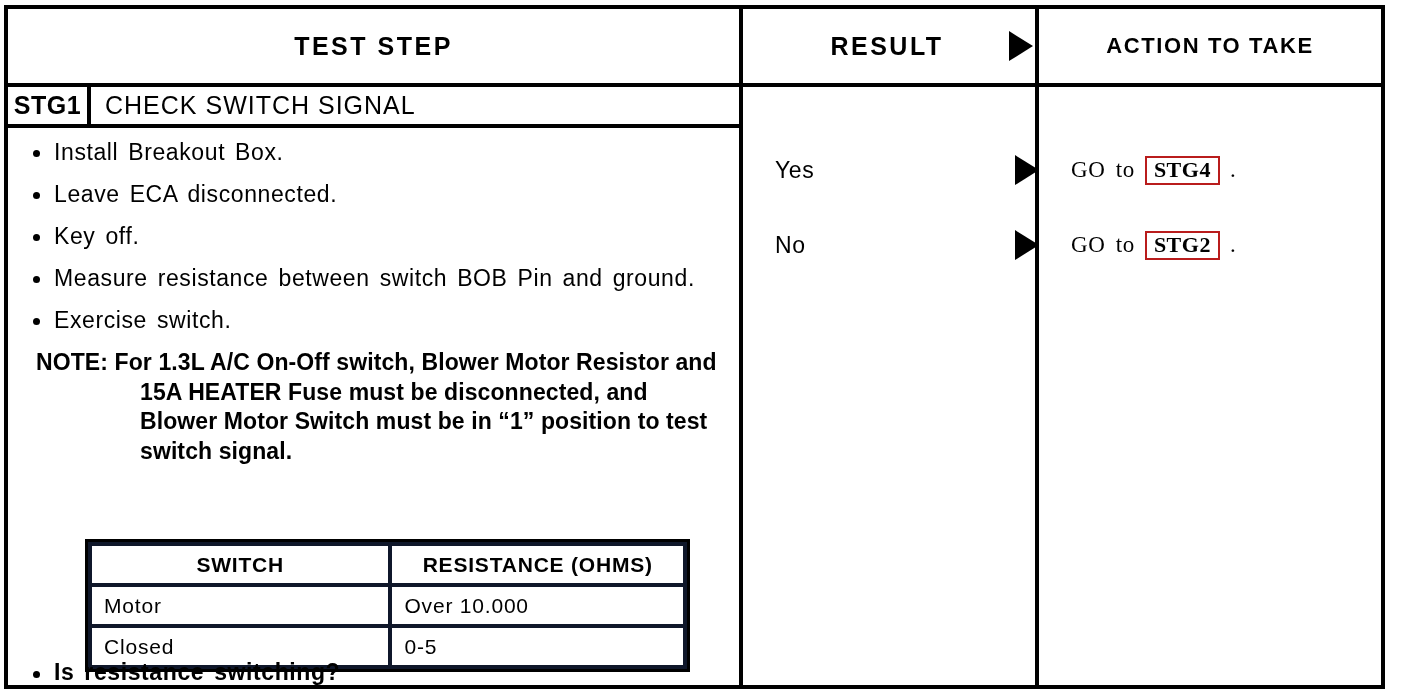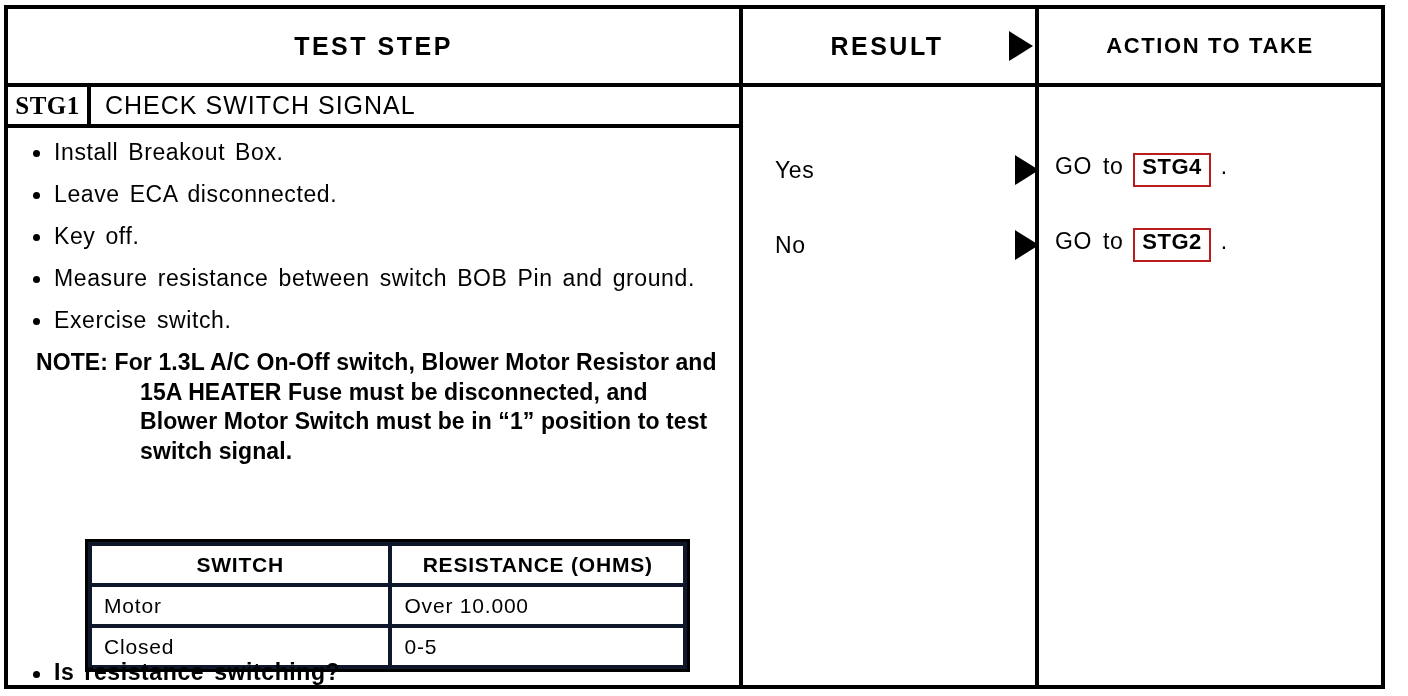--- a/index.html
+++ b/index.html
@@ -125,21 +125,20 @@
   .stg-tag {
     width: 83px;
     box-sizing: border-box;
     border-right: 4px solid #000;
     display: flex;
     align-items: center;
     justify-content: center;
     font-weight: bold;
     font-size: 25px;
     letter-spacing: 0.5px;
-    font-family: Liberation Serif, serif;
   }
   .stg-title {
     flex: 1;
     display: flex;
     align-items: center;
     padding-left: 14px;
     font-size: 25px;
     letter-spacing: 1px;
   }
 
@@ -283,23 +282,25 @@
     left: 1031px;
     top: 78px;
     right: 0;
     bottom: 0;
   }
   .action-row {
     position: absolute;
     left: 0;
     height: 34px;
     display: flex;
-    padding-left: 16px;
+    align-items: center;
+    padding-left: 32px;
     font-size: 23px;
     letter-spacing: 0.6px;
+    font-family: Liberation Serif, serif;
   }
   .action-row.r1 { top: 66px; }
   .action-row.r2 { top: 141px; }
   .goto-text { margin-right: 10px; word-spacing: 4px; }
   .stg-ref {
     display: inline-block;
     border: 2px solid #b91c1c;
     padding: 0px 7px 1px 7px;
     font-weight: bold;
     font-size: 22px;

